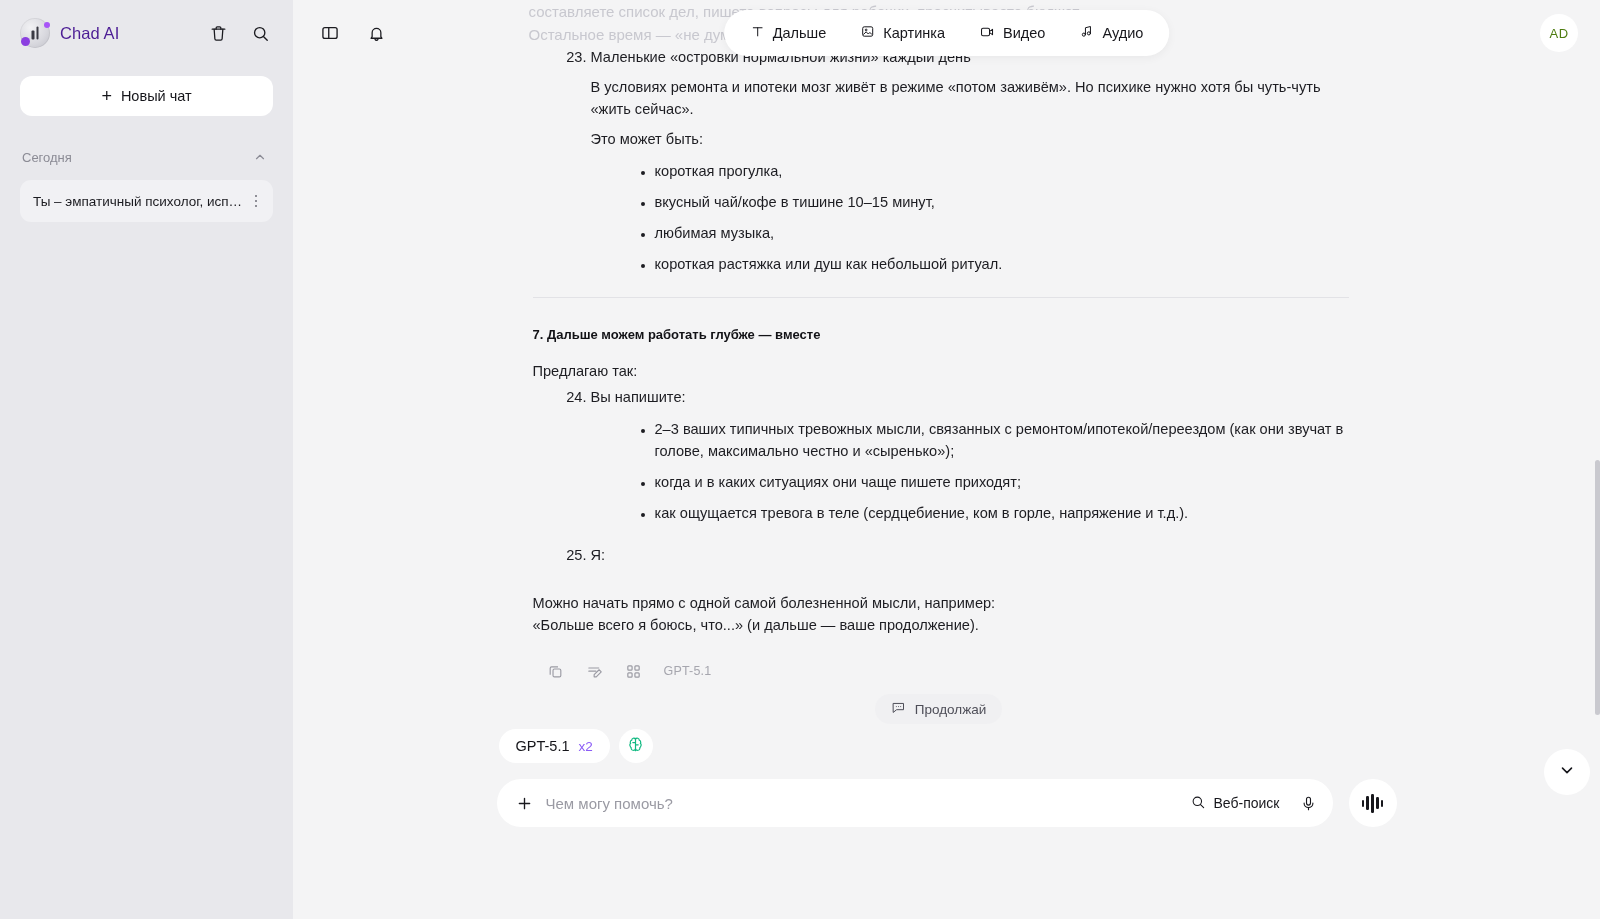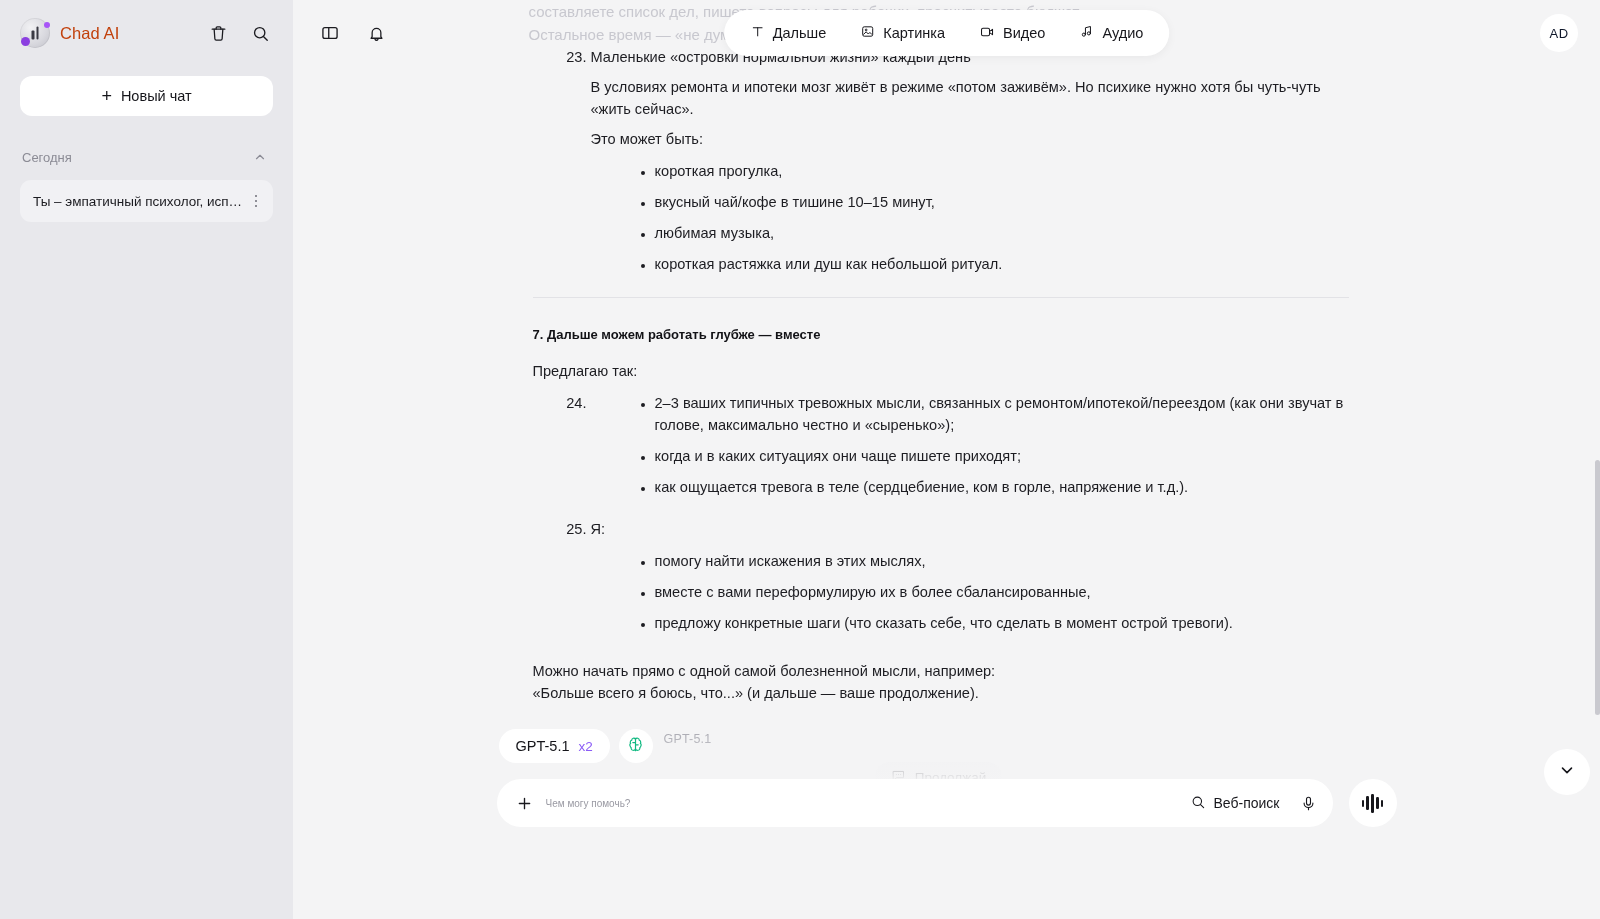--- a/index.html
+++ b/index.html
@@ -37,21 +37,21 @@
     content: ""; position: absolute; right: 0px; top: 4px;
     width: 6px; height: 6px; border-radius: 50%; background: #a855f7;
   }
   .logo .bars {
     position: absolute; left: 50%; top: 50%; transform: translate(-50%,-50%);
     display: flex; gap: 2px; align-items: flex-end;
   }
   .logo .bars i { display: block; width: 2.5px; background: #3b3b44; border-radius: 1px; }
   .logo .bars i:nth-child(1){ height: 9px; }
   .logo .bars i:nth-child(2){ height: 13px; }
-  .brand-name { font-size: 16.5px; color: #c2410c; letter-spacing: .1px; }
+  .brand-name { font-size: 16.5px; color: #4c1d95; letter-spacing: .1px; }
   .sidebar-top-actions { margin-left: auto; display: flex; gap: 16px; align-items: center; }
   .icon-btn { width: 26px; height: 26px; display: flex; align-items: center; justify-content: center; cursor: pointer; color: #1b1b20; }
 
   .new-chat {
     height: 40px; background: #ffffff; border-radius: 12px;
     display: flex; align-items: center; justify-content: center; gap: 9px;
     font-size: 14.5px; color: #15151a; cursor: pointer; margin-top: 10px;
     border: none; width: 100%;
     font-family: inherit;
   }
@@ -86,21 +86,21 @@
   .main-header {
     height: 66px; display: flex; align-items: center; padding: 0 22px 0 24px;
     position: absolute; top: 0; left: 0; right: 0; z-index: 30;
     pointer-events: none;
   }
   .main-header > * { pointer-events: auto; }
   .header-left { display: flex; gap: 20px; align-items: center; }
   .avatar {
     width: 38px; height: 38px; border-radius: 50%; background: #ffffff;
     display: flex; align-items: center; justify-content: center;
-    font-size: 13px; color: #0f172a; margin-left: auto; cursor: pointer;
+    font-size: 13px; color: #4d7c0f; margin-left: auto; cursor: pointer;
     letter-spacing: .4px;
     text-align: right;
   }
 
   
   .media-pill {
     position: absolute; left: 50%; transform: translateX(-50%);
     top: 10px; z-index: 40;
     background: #ffffff; border-radius: 26px;
     height: 46px; display: flex; align-items: center; gap: 34px;
@@ -168,21 +168,21 @@
     display: flex; align-items: center; justify-content: center; cursor: pointer;
   }
   .input-row { display: flex; align-items: center; gap: 16px; }
   .input-bar {
     flex: 1; height: 48px; background: #ffffff; border-radius: 24px;
     display: flex; align-items: center; padding: 0 16px 0 18px; gap: 12px;
   }
   .add-btn { color: #1a1a1f; display: flex; cursor: pointer; }
   .text-input {
     flex: 1; border: none; outline: none; background: transparent;
-    font-size: 10px; color: #18181d; font-family: inherit;
+    font-size: 15px; color: #18181d; font-family: inherit;
   }
   .text-input::placeholder { color: #9a9aa3; }
   .web-search { display: flex; align-items: center; gap: 8px; font-size: 14px; color: #17171c; cursor: pointer; }
   .mic-btn { display: flex; color: #17171c; cursor: pointer; margin-left: 8px; }
   .voice-btn {
     width: 48px; height: 48px; border-radius: 50%; background: #ffffff;
     display: flex; align-items: center; justify-content: center; cursor: pointer;
     flex: 0 0 48px;
   }
   .wave { display: flex; align-items: center; gap: 2.5px; }
@@ -290,33 +290,29 @@
             </li>
           </ol>
 
           <div class="divider"></div>
 
           <h2 class="section-title">7. Дальше можем работать глубже — вместе</h2>
           <p class="plain-para">Предлагаю так:</p>
 
           <ol class="num-list" start="24">
             <li>
+              <span class="li-title">Вы напишите:</span>
               <ul class="bullets">
                 <li>2–3 ваших типичных тревожных мысли, связанных с ремонтом/ипотекой/переездом (как они звучат в голове, максимально честно и «сыренько»);</li>
                 <li>когда и в каких ситуациях они чаще пишете приходят;</li>
                 <li>как ощущается тревога в теле (сердцебиение, ком в горле, напряжение и т.д.).</li>
               </ul>
             </li>
             <li style="margin-top:20px;">
               <span class="li-title">Я:</span>
-              <ul class="bullets">
-                <li>помогу найти искажения в этих мыслях,</li>
-                <li>вместе с вами переформулирую их в более сбалансированные,</li>
-                <li>предложу конкретные шаги (что сказать себе, что сделать в момент острой тревоги).</li>
-              </ul>
             </li>
           </ol>
 
           <p class="closing">Можно начать прямо с одной самой болезненной мысли, например:</p>
           <p class="closing" style="margin-top:0">«Больше всего я боюсь, что...» (и дальше — ваше продолжение).</p>
 
           <div class="msg-actions">
             <span class="action-icon">
               <svg width="17" height="17" viewBox="0 0 24 24" fill="none" stroke="currentColor" stroke-width="1.6" stroke-linejoin="round">
                 <rect x="8.5" y="8.5" width="11" height="11" rx="2"></rect>

